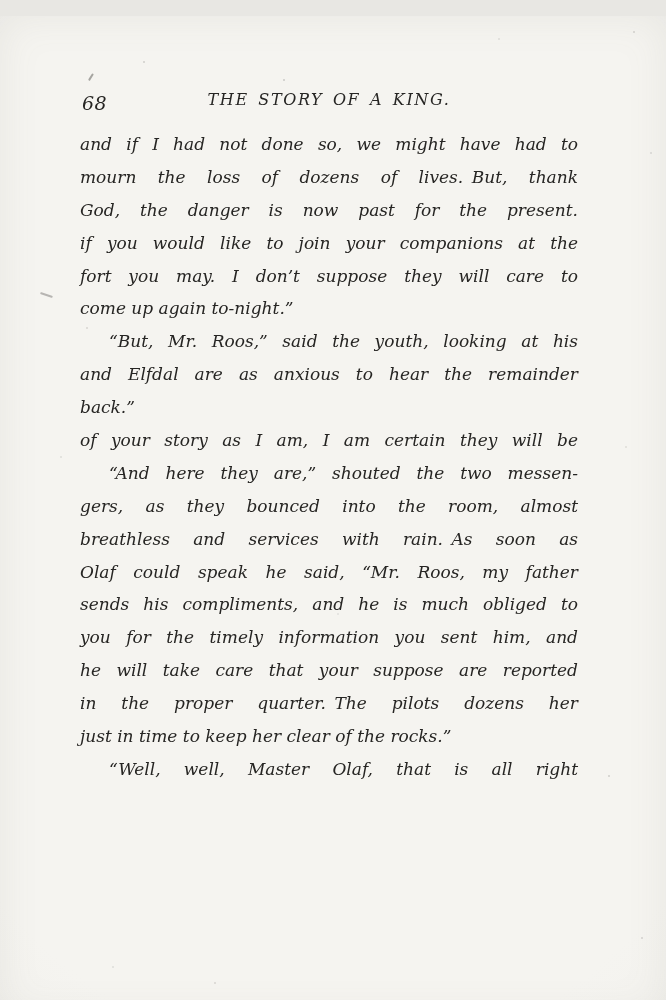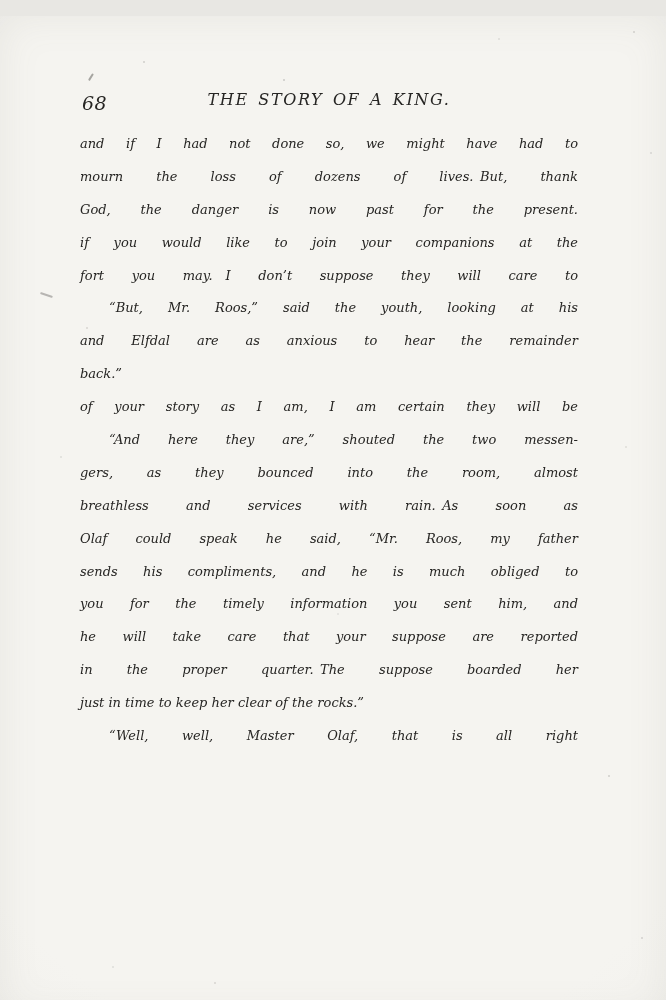--- a/index.html
+++ b/index.html
@@ -48,21 +48,21 @@
   
   .text-block {
     position: absolute;
     left: 80px;
     top: 112px;
     width: 498px;
   }
   .line {
     height: 32.9px;
     line-height: 32.9px;
-    font-size: 13px;
+    font-size: 17px;
     text-rendering: optimizeLegibility;
   }
   .line.j {
     text-align: justify;
     text-align-last: justify;
     text-justify: inter-word;
   }
   .line.indent {
     padding-left: 29px;
   }
@@ -120,29 +120,30 @@
     <span class="page-number">68</span>
     <span class="running-title">THE STORY OF A KING.</span>
   </div>
 
   <div class="text-block">
       <div class="line j">and if I had not done so, we might have had to</div>
       <div class="line j">mourn the loss of dozens of lives. But, thank</div>
       <div class="line j">God, the danger is now past for the present.</div>
       <div class="line j">if you would like to join your companions at the</div>
       <div class="line j">fort you may. I don’t suppose they will care to</div>
+      <div class="line">come up again to-night.”</div>
       <div class="line j indent">“But, Mr. Roos,” said the youth, looking at his</div>
       <div class="line j">and Elfdal are as anxious to hear the remainder</div>
       <div class="line">back.”</div>
       <div class="line j">of your story as I am, I am certain they will be</div>
       <div class="line j indent">“And here they are,” shouted the two messen-</div>
       <div class="line j">gers, as they bounced into the room, almost</div>
       <div class="line j">breathless and services with rain. As soon as</div>
       <div class="line j">Olaf could speak he said, “Mr. Roos, my father</div>
       <div class="line j">sends his compliments, and he is much obliged to</div>
       <div class="line j">you for the timely information you sent him, and</div>
       <div class="line j">he will take care that your suppose are reported</div>
-      <div class="line j">in the proper quarter. The suppose boarded her</div>
+      <div class="line j">in the proper quarter. The pilots dozens her</div>
       <div class="line">just in time to keep her clear of the rocks.”</div>
       <div class="line j indent">“Well, well, Master Olaf, that is all right</div>
     </div>
 
 </div>
 
 </body></html>

